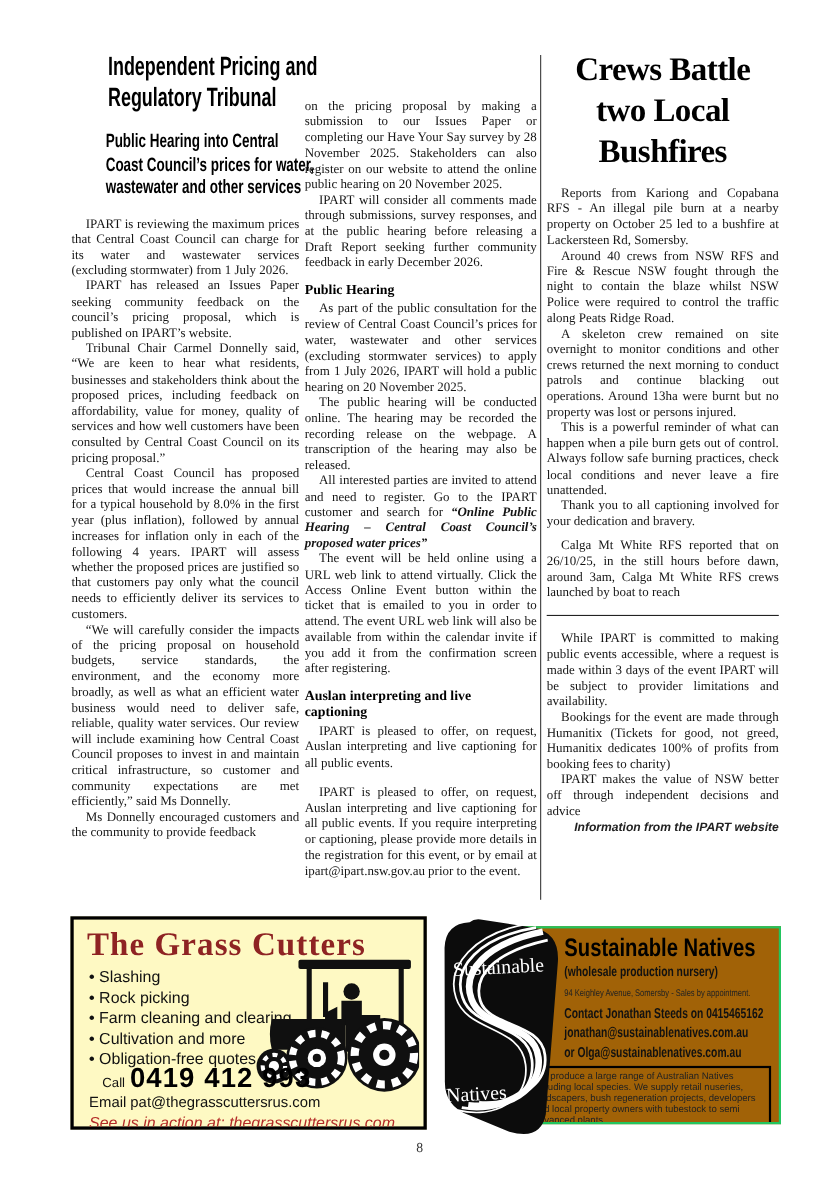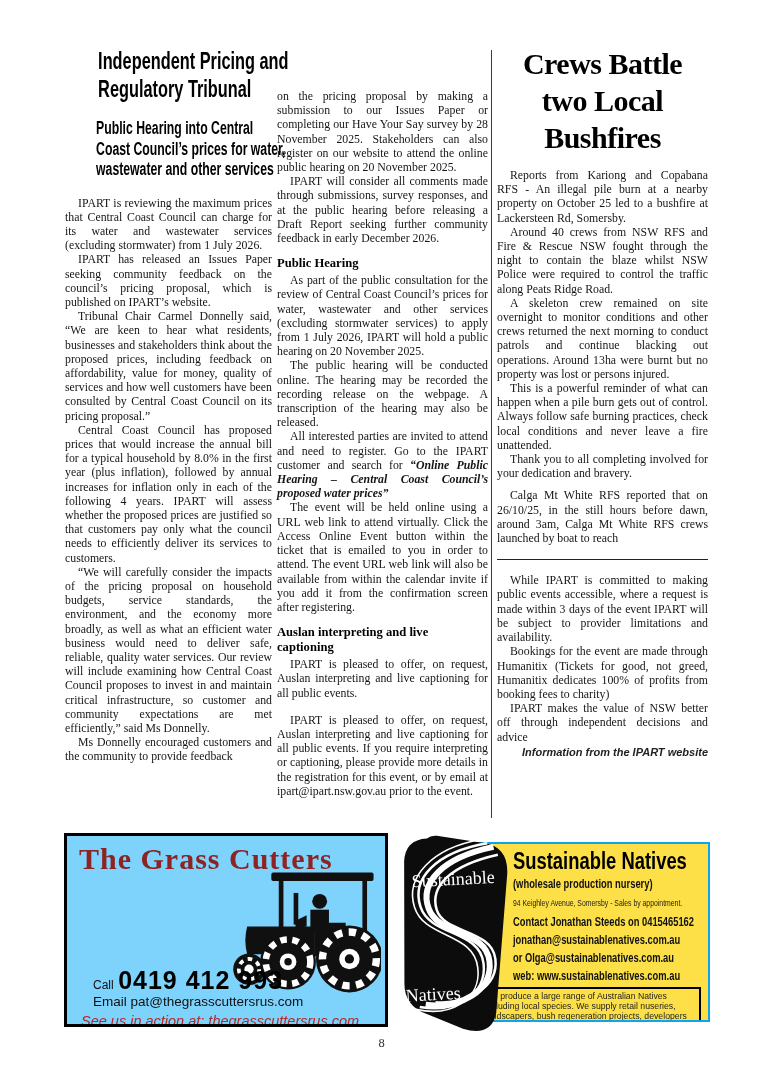--- a/index.html
+++ b/index.html
@@ -46,48 +46,48 @@
   }
   .credit {
     margin-top:2px; text-align:right; font-family:"Liberation Sans", sans-serif;
     font-style:italic; font-weight:bold; font-size:11px; color:#222;
   }
   .vrule { position:absolute; left:491px; top:50px; width:1px; height:768px; background:#3a3a3a; }
 
   
   .ad-grass {
     position:absolute; left:64px; top:833px; width:318px; height:188px;
-    border:3px solid #000; background:#7dd3fc; overflow:hidden;
+    border:3px solid #000; background:#fef9c3; overflow:hidden;
     font-family:"Liberation Sans", sans-serif;
   }
   .gc-title {
     margin:6px 0 4px 12px; font-family:"Liberation Serif", serif;
     font-weight:bold; font-size:30px; letter-spacing:1px; color:var(--grass-red,#8e2323);
   }
   .gc-bullets { margin:2px 0 0 14px; padding:0; list-style:none; }
   .gc-bullets li { font-size:14.5px; line-height:18.5px; color:#111; }
   .gc-bullets li::before { content:"\2022\00a0"; font-weight:bold; }
   .gc-call { position:absolute; left:14px; top:130px; white-space:nowrap;margin-left:12px; }
   .gc-call .lbl { font-size:12px; color:#111; }
   .gc-call .num { font-size:25px; font-weight:bold; color:#000; letter-spacing:1px; }
-  .gc-email { position:absolute; left:14px; top:158px; font-size:13.5px; color:#111;margin-left:12px; }
+  .gc-email { position:absolute; left:14px; top:158px; font-size:13.5px; color:#111; }
   .gc-action {
     position:absolute; left:14px; top:177px; font-size:14.5px; font-weight:normal;
     font-style:italic; color:var(--action-red,#b32a28); white-space:nowrap;
   }
   .gc-tractor { position:absolute; right:4px; top:30px; width:158px; height:132px; }
 
   
   .ad-sn {
     position:absolute; left:398px; top:831px; width:312px; height:206px;
     font-family:"Liberation Sans", sans-serif;
   }
   .sn-box {
     position:absolute; left:57px; top:11px; right:0; bottom:15px;
-    border:2px solid #0ea5e9; background:#fde047; overflow:hidden;
+    border:2px solid #22c55e; background:#a16207; overflow:hidden;
     padding:5px 7px 3px 56px; box-sizing:border-box;
   }
   .sn-sqz { display:inline-block; white-space:nowrap; transform-origin:0 50%; }
   .sn-title { font-weight:bold; font-size:23px; line-height:25px; transform:scaleX(0.8); color:#000; }
   .sn-sub   { font-weight:bold; font-size:12.5px; line-height:14px; transform:scaleX(0.75); }
   .sn-addr  { font-weight:normal; font-size:8.8px; line-height:11px; transform:scaleX(0.78); color:#222; }
   .sn-line  { font-weight:bold; font-size:13px; line-height:14.5px; transform:scaleX(0.72); }
   .sn-desc-box {
     margin:3px 0 0 -34px; border:2px solid #000; padding:2px 4px;
     font-size:8.7px; line-height:10px; color:#222; text-align:left;
@@ -130,31 +130,38 @@
   </div>
 
   <div class="vrule"></div>
 
   <div class="col col-right body-text">
     <div class="rh1">Crews Battle<br>two Local<br>Bushfires</div>
     <p>Reports from Kariong and Copabana RFS - An illegal pile burn at a nearby property on October 25 led to a bushfire at Lackersteen Rd, Somersby.</p>
     <p>Around 40 crews from NSW RFS and Fire &amp; Rescue NSW fought through the night to contain the blaze whilst NSW Police were required to control the traffic along Peats Ridge Road.</p>
     <p>A skeleton crew remained on site overnight to monitor conditions and other crews returned the next morning to conduct patrols and continue blacking out operations. Around 13ha were burnt but no property was lost or persons injured.</p>
     <p>This is a powerful reminder of what can happen when a pile burn gets out of control. Always follow safe burning practices, check local conditions and never leave a fire unattended.</p>
-    <p>Thank you to all completing involved for your dedication and bravery.</p>
+    <p>Thank you to all captioning involved for your dedication and bravery.</p>
     <p class="smallgap-before">Calga Mt White RFS reported that on 26/10/25, in the still hours before dawn, around 3am, Calga Mt White RFS crews launched by boat to reach</p>
     <hr class="col-rule">
     <p>While IPART is committed to making public events accessible, where a request is made within 3 days of the event IPART will be subject to provider limitations and availability.</p>
     <p>Bookings for the event are made through Humanitix (Tickets for good, not greed, Humanitix dedicates 100% of profits from booking fees to charity)</p>
     <p>IPART makes the value of NSW better off through independent decisions and advice</p>
     <div class="credit">Information from the IPART website</div>
   </div>
 
   <div class="ad-grass">
     <div class="gc-title">The Grass Cutters</div>
+    <ul class="gc-bullets">
+      <li>Slashing</li>
+      <li>Rock picking</li>
+      <li>Farm cleaning and clearing</li>
+      <li>Cultivation and more</li>
+      <li>Obligation-free quotes</li>
+    </ul>
     <svg class="gc-tractor" viewBox="0 0 170 140" xmlns="http://www.w3.org/2000/svg">
       <g fill="#101010">
         <rect x="52" y="6" width="110" height="9" rx="2"></rect>
         <rect x="60" y="14" width="5" height="64"></rect>
         <rect x="150" y="14" width="5" height="70"></rect>
         <circle cx="104" cy="37" r="8"></circle>
         <path d="M94 46 h20 v24 h-20 z"></path>
         <path d="M90 52 l-12 6 v8 l12 -2 z"></path>
         <rect x="76" y="28" width="5" height="34"></rect>
         <path d="M26 64 h72 v30 h-72 q-4 -15 0 -30 z"></path>
@@ -187,21 +194,20 @@
   </div>
 
   <div class="ad-sn">
     <div class="sn-box">
       <div><span class="sn-sqz sn-title">Sustainable Natives</span></div>
       <div><span class="sn-sqz sn-sub">(wholesale production nursery)</span></div>
       <div><span class="sn-sqz sn-addr">94 Keighley Avenue, Somersby - Sales by appointment.</span></div>
       <div style="margin-top:2px;"><span class="sn-sqz sn-line">Contact Jonathan Steeds on 0415465162</span></div>
       <div><span class="sn-sqz sn-line">jonathan@sustainablenatives.com.au</span></div>
       <div><span class="sn-sqz sn-line">or Olga@sustainablenatives.com.au</span></div>
-      <div><span class="sn-sqz sn-line">web: www.sustainablenatives.com.au</span></div>
       <div class="sn-desc-box">
         <p>We produce a large range of Australian Natives including local species. We supply retail nuseries, landscapers, bush regeneration projects, developers and local property owners with tubestock to semi advanced plants.</p>
 
       </div>
     </div>
     <svg class="sn-logo" viewBox="0 0 116 206" xmlns="http://www.w3.org/2000/svg">
       <g transform="rotate(-3 58 103)">
         <path d="M34 6 Q12 6 10 28 L4 148 Q2 172 24 181 L60 198 Q88 208 94 184 L112 48 Q116 20 92 14 L44 4 Q38 3 34 6 Z" fill="#0c0c0c"></path>
         <g fill="none" stroke="#ffffff">
           <path d="M100 18 C48 26 24 50 32 76 C40 104 88 100 90 132 C92 162 58 178 24 172" stroke-width="6"></path>

